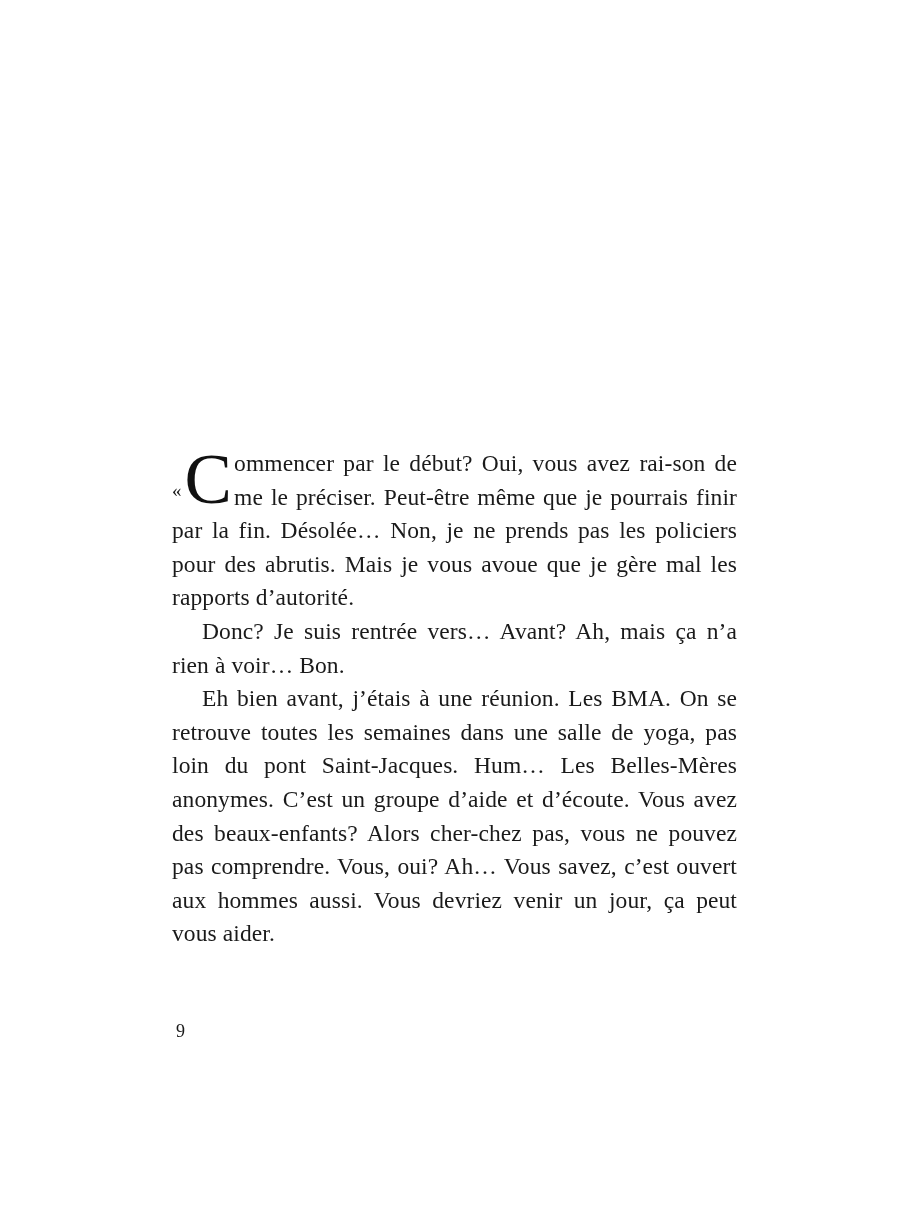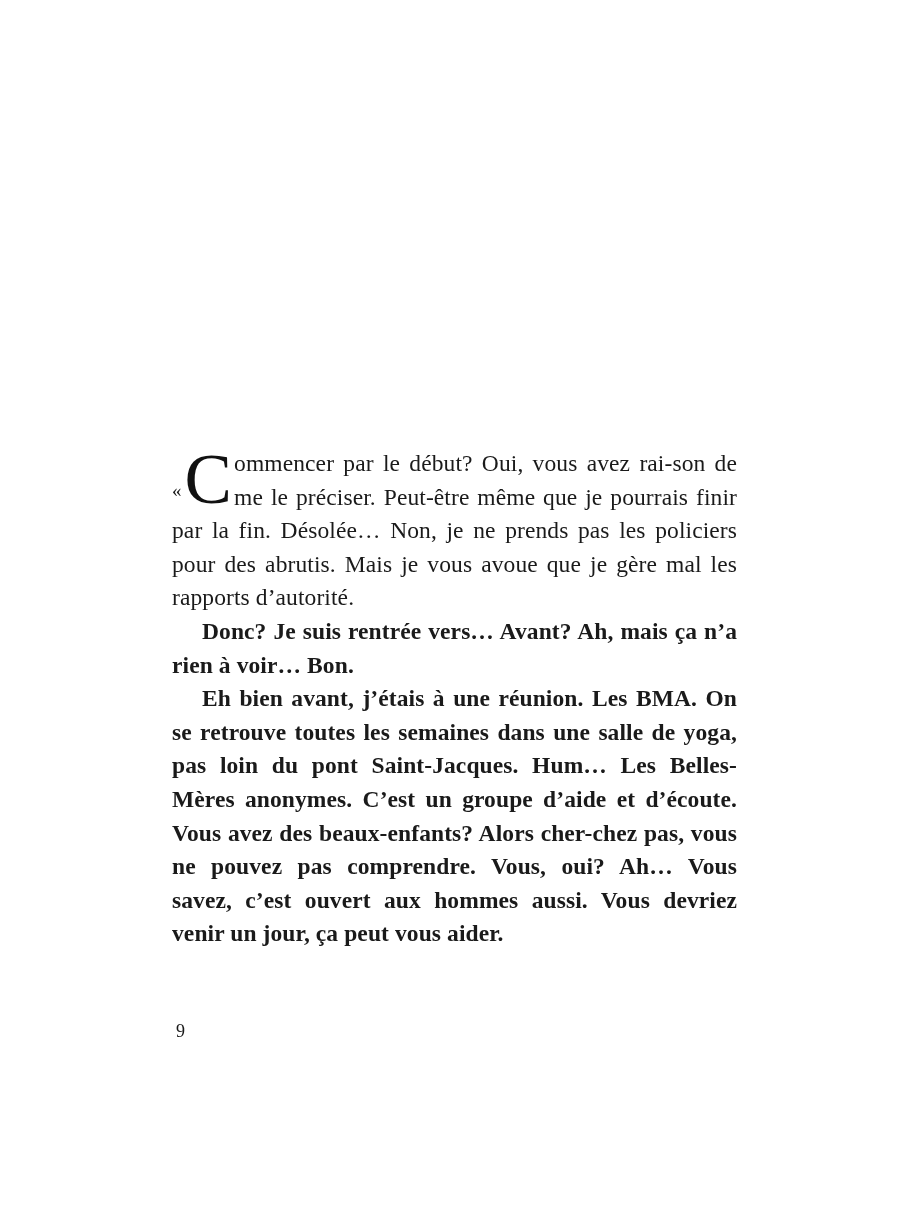--- a/index.html
+++ b/index.html
@@ -34,21 +34,20 @@
     font-size: 23.5px;
     line-height: 33.6px;
     text-align: justify;
     text-justify: inter-word;
     hyphens: manual;
     letter-spacing: 0.1px;
   }
 
   .para + .para {
     text-indent: 30px;
-    font-weight: bold;
   }
 
   
   .para-first {
     text-indent: 0;
   }
 
   .guillemet {
     float: left;
     font-size: 19px;

